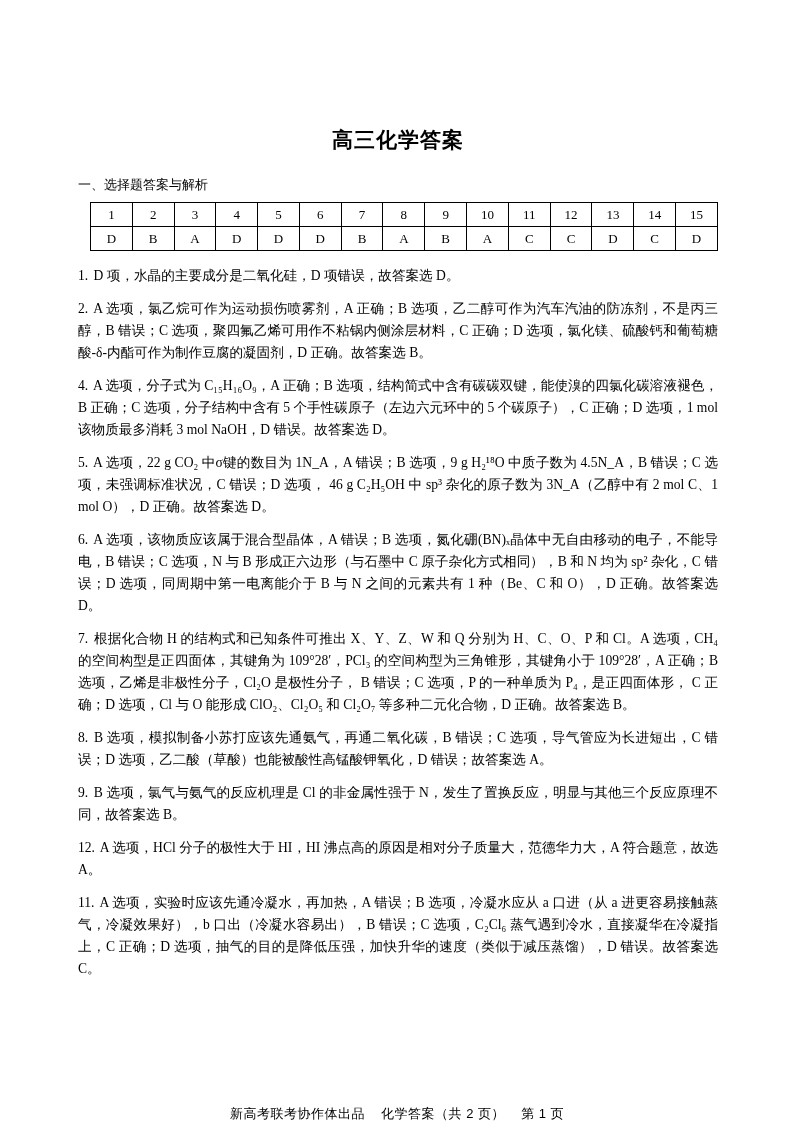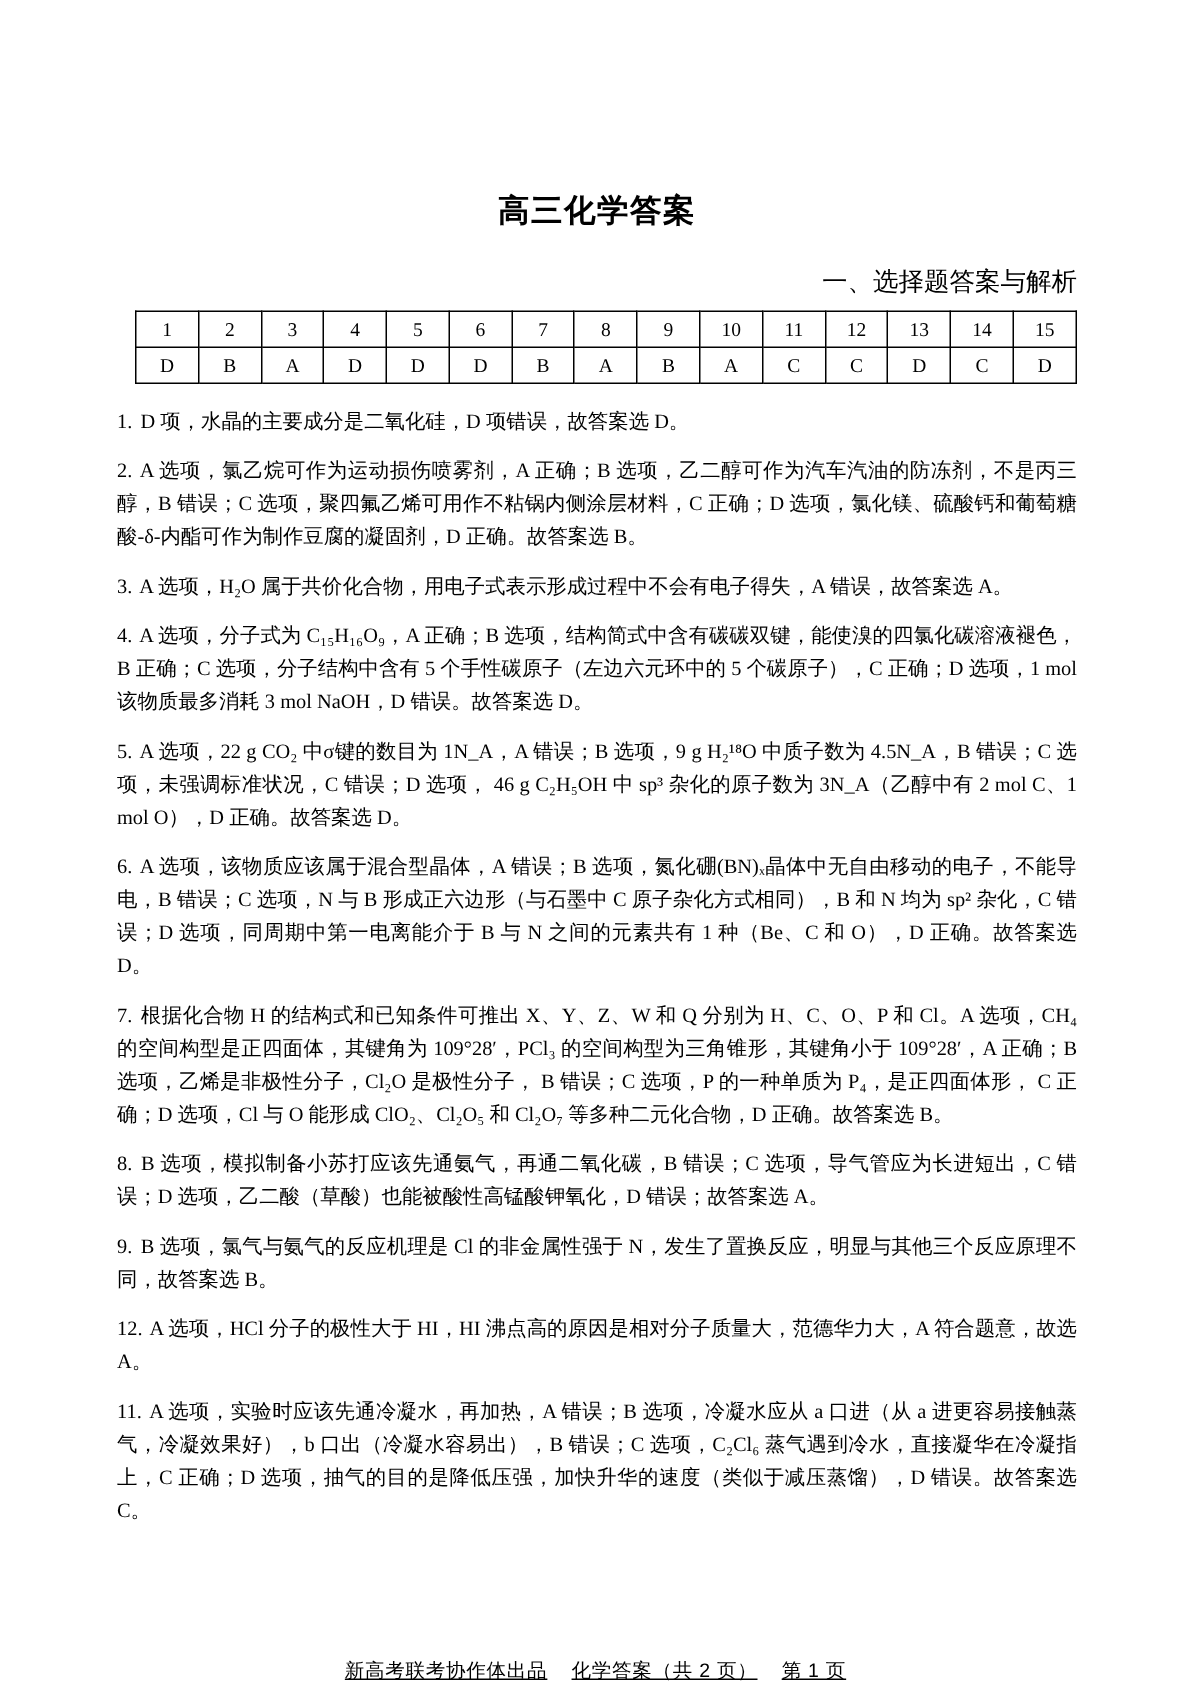--- a/index.html
+++ b/index.html
@@ -32,24 +32,23 @@
   }
   .doc-title {
     text-align: center;
     font-size: 21px;
     font-weight: bold;
     letter-spacing: 1px;
     margin: 0 0 22px 0;
     font-family: "Liberation Sans", "DejaVu Sans", sans-serif;
   }
   .section-head {
-    font-size: 17px;
+    font-size: 13px;
     margin: 0 0 8px 0;
     font-family: Liberation Serif, serif;
-    text-align: right;
   }
   table.answers {
     border-collapse: collapse;
     margin: 0 0 14px 12px;
     table-layout: fixed;
   }
   table.answers td {
     border: 1px solid #000;
     width: 39px;
     height: 21px;
@@ -74,21 +73,21 @@
   .footer {
     position: absolute;
     left: 0;
     top: 1057px;
     width: 794px;
     text-align: center;
     font-size: 13px;
     font-family: "Liberation Sans", "DejaVu Sans", sans-serif;
     letter-spacing: 0.5px;
   }
-  .footer span { margin: 0 6px; text-decoration: underline; }
+  .footer span { margin: 0 6px; }
 </style>
 </head>
 <body>
 
 <div class="page">
   <div class="content">
 
     <h1 class="doc-title">高三化学答案</h1>
 
     <div class="section-head">一、选择题答案与解析</div>
@@ -134,24 +133,20 @@
 
     <p class="para">
       <span class="num">1.</span>
       <span>D 项，水晶的主要成分是二氧化硅，D 项错误，故答案选 D。</span>
     </p>
     <p class="para">
       <span class="num">2.</span>
       <span>A 选项，氯乙烷可作为运动损伤喷雾剂，A 正确；B 选项，乙二醇可作为汽车汽油的防冻剂，不是丙三醇，B 错误；C 选项，聚四氟乙烯可用作不粘锅内侧涂层材料，C 正确；D 选项，氯化镁、硫酸钙和葡萄糖酸-δ-内酯可作为制作豆腐的凝固剂，D 正确。故答案选 B。</span>
     </p>
     <p class="para">
-      <span class="num">3.</span>
-      <span>A 选项，H₂O 属于共价化合物，用电子式表示形成过程中不会有电子得失，A 错误，故答案选 A。</span>
-    </p>
-    <p class="para">
       <span class="num">4.</span>
       <span>A 选项，分子式为 C₁₅H₁₆O₉，A 正确；B 选项，结构简式中含有碳碳双键，能使溴的四氯化碳溶液褪色，B 正确；C 选项，分子结构中含有 5 个手性碳原子（左边六元环中的 5 个碳原子），C 正确；D 选项，1 mol 该物质最多消耗 3 mol NaOH，D 错误。故答案选 D。</span>
     </p>
     <p class="para">
       <span class="num">5.</span>
       <span>A 选项，22 g CO₂ 中σ键的数目为 1N_A，A 错误；B 选项，9 g H₂¹⁸O 中质子数为 4.5N_A，B 错误；C 选项，未强调标准状况，C 错误；D 选项，  46 g C₂H₅OH 中 sp³ 杂化的原子数为 3N_A（乙醇中有 2 mol C、1 mol O），D 正确。故答案选 D。</span>
     </p>
     <p class="para">
       <span class="num">6.</span>
       <span>A 选项，该物质应该属于混合型晶体，A 错误；B 选项，氮化硼(BN)ₓ晶体中无自由移动的电子，不能导电，B 错误；C 选项，N 与 B 形成正六边形（与石墨中 C 原子杂化方式相同），B 和 N 均为 sp² 杂化，C 错误；D 选项，同周期中第一电离能介于 B 与 N 之间的元素共有 1 种（Be、C 和 O），D 正确。故答案选 D。</span>

